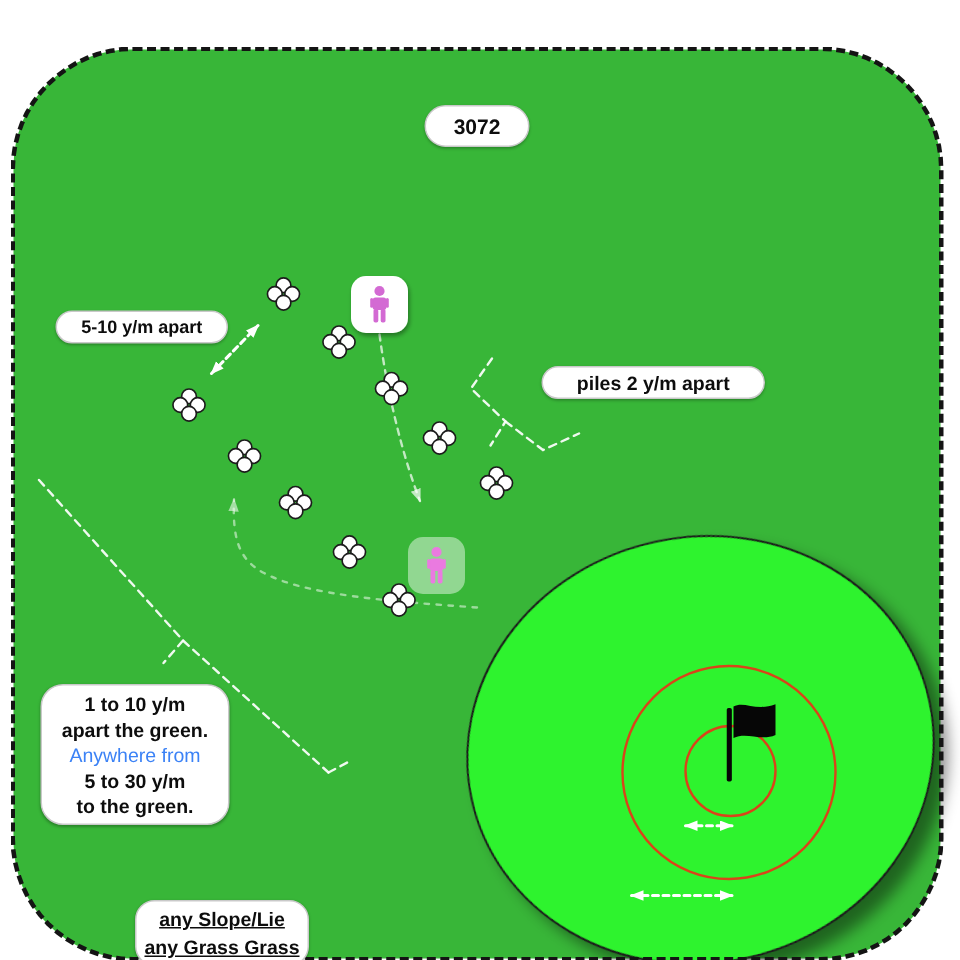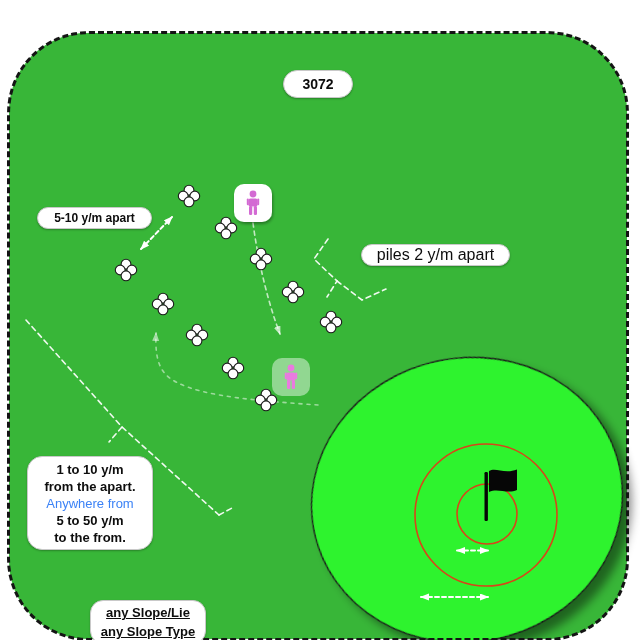--- a/index.html
+++ b/index.html
@@ -8,21 +8,21 @@
   .field{position:absolute;left:9px;top:10px;width:618px;height:606px;
          border-radius:78px;background:var(--field-green,#38b638);z-index:1;}
   .overlay{position:absolute;left:0;top:0;width:640px;height:640px;z-index:2;pointer-events:none;}
   .border-overlay{position:absolute;left:7px;top:8px;width:622px;height:610px;box-sizing:border-box;
          border:3px dashed var(--border,#141414);border-radius:82px;z-index:3;pointer-events:none;}
   .pill{position:absolute;z-index:4;background:#ffffff;border:1px solid #c9c9c9;
         display:flex;align-items:center;justify-content:center;color:#0d0d0d;
         box-shadow:0 1px 2px rgba(0,0,0,0.28);white-space:nowrap;}
   #badge{left:283px;top:47px;width:68px;height:26px;border-radius:14px;font-size:14px;font-weight:bold;}
   #spacing-label{left:37px;top:184px;width:113px;height:20px;border-radius:11px;font-size:12px;font-weight:bold;text-align:right;}
-  #piles-label{left:361px;top:221px;width:147px;height:20px;border-radius:11px;font-size:16px;font-weight:normal;}
+  #piles-label{left:361px;top:221px;width:147px;height:20px;border-radius:11px;font-size:13px;font-weight:bold;}
   #inner-radius-label{left:433px;top:532px;width:71px;height:21px;border-radius:11px;font-size:13px;font-weight:bold;}
   #outer-radius-label{left:412px;top:580px;width:79px;height:21px;border-radius:11px;font-size:13px;font-weight:bold;}
   #distance-note{left:27px;top:433px;width:124px;height:92px;border-radius:15px;
         flex-direction:column;justify-content:center;font-size:13px;line-height:17px;text-align:right;}
   #distance-note .b{font-weight:bold;}
   #distance-note .r{font-weight:normal;color:#3b82f6;}
   #conditions-note{left:90px;top:577px;width:114px;height:42px;border-radius:13px;
         flex-direction:column;justify-content:center;font-size:13px;line-height:19px;font-weight:bold;text-align:center;text-decoration:underline;}
   .ball{fill:#ffffff;stroke:#1c1c1c;stroke-width:1.1;}
   .bracket{fill:none;stroke:rgba(255,255,255,0.92);stroke-width:1.6;stroke-dasharray:5 4;stroke-linecap:round;}
@@ -172,24 +172,24 @@
   <div class="pill" id="badge">3072</div>
 
   <div class="pill" id="spacing-label">5-10 y/m apart</div>
 
   <div class="pill" id="piles-label">piles 2 y/m apart</div>
 
 
 
   <div class="pill" id="distance-note">
     <span class="b">1 to 10 y/m</span>
-    <span class="b">from the apart.</span>
+    <span class="b">apart the green.</span>
     <span class="r">Anywhere from</span>
-    <span class="b">5 to 50 y/m</span>
-    <span class="b">to the from.</span>
+    <span class="b">5 to 30 y/m</span>
+    <span class="b">to the green.</span>
   </div>
 
   <div class="pill" id="conditions-note">
     <span>any Slope/Lie</span>
-    <span>any Slope Type</span>
+    <span>any Grass Grass</span>
   </div>
 
 </div>
 
 </body></html>

